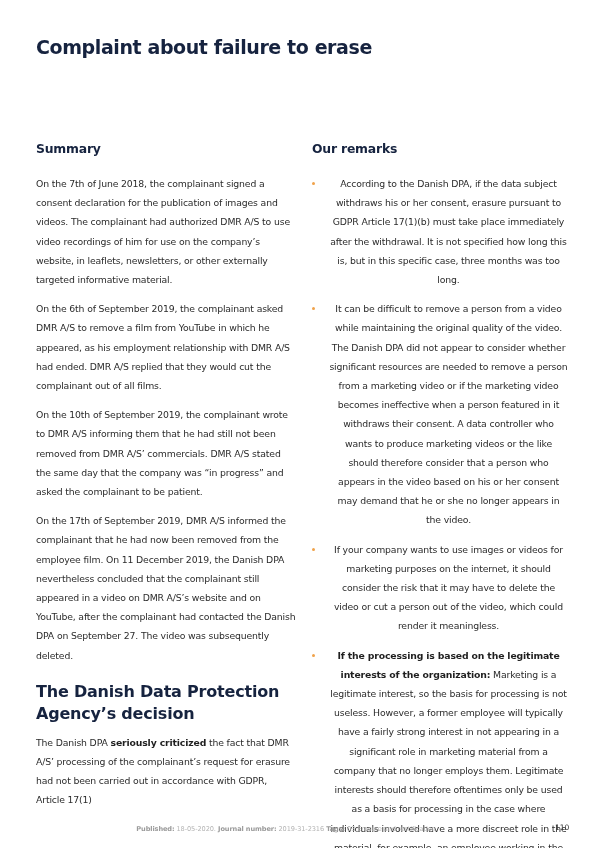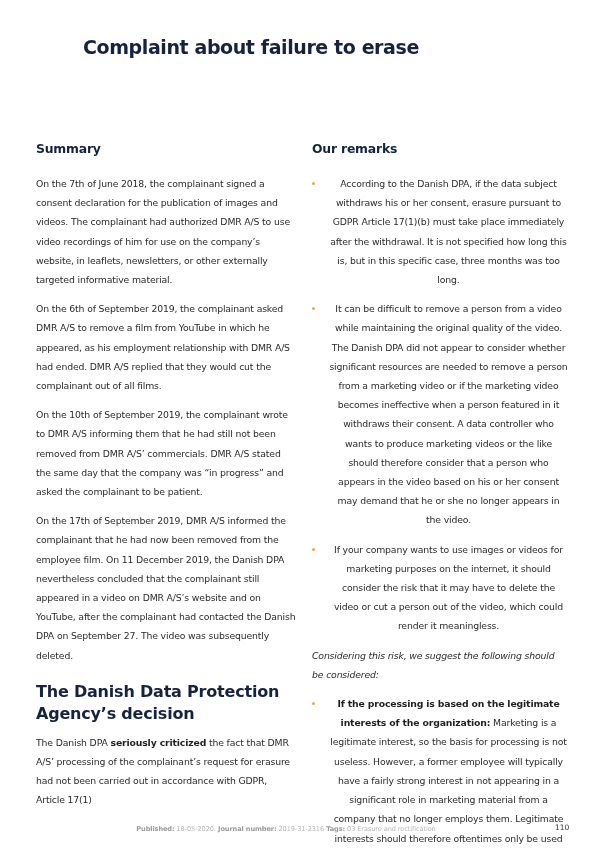--- a/index.html
+++ b/index.html
@@ -11,21 +11,20 @@
     }
     .page-title {
       position: absolute;
       left: 36px;
       top: 36px;
       font-size: 19px;
       font-weight: bold;
       color: #16233f;
       letter-spacing: -0.4px;
       font-family: "DejaVu Sans", sans-serif;
-      margin-left: 47px;
     }
     .col {
       position: absolute;
       top: 140px;
       font-size: 9.3px;
       line-height: 19.2px;
       letter-spacing: -0.15px;
       color: #2b2b2b;
     }
     .col-left { left: 36px; width: 262px; }
@@ -110,21 +109,20 @@
     </li>
     <li>
       <span class="bullet-dot"></span>
       <span>It can be difficult to remove a person from a video while maintaining the original quality of the video. The Danish DPA did not appear to consider whether significant resources are needed to remove a person from a marketing video or if the marketing video becomes ineffective when a person featured in it withdraws their consent. A data controller who wants to produce marketing videos or the like should therefore consider that a person who appears in the video based on his or her consent may demand that he or she no longer appears in the video.</span>
     </li>
     <li>
       <span class="bullet-dot"></span>
       <span>If your company wants to use images or videos for marketing purposes on the internet, it should consider the risk that it may have to delete the video or cut a person out of the video, which could render it meaningless.</span>
     </li>
   </ul>
-  <p class="suggest">Considering this risk, we suggest the following should be considered:</p>
   <ul class="bullets">
     <li>
       <span class="bullet-dot"></span>
       <strong>If the processing is based on the legitimate interests of the organization:</strong><span> Marketing is a legitimate interest, so the basis for processing is not useless. However, a former employee will typically have a fairly strong interest in not appearing in a significant role in marketing material from a company that no longer employs them. Legitimate interests should therefore oftentimes only be used as a basis for processing in the case where individuals involved have a more discreet role in the material, for example, an employee working in the background, or where participation in marketing is a natural part of the job of the individuals involved.</span>
     </li>
   </ul>
 </section>
 
 <div class="footer">
   <span class="flabel">Published:</span><span> 18-05-2020.</span><span class="flabel"> Journal number:</span><span> 2019-31-2316</span><span class="flabel"> Tags:</span><span> 03 Erasure and rectification</span>

